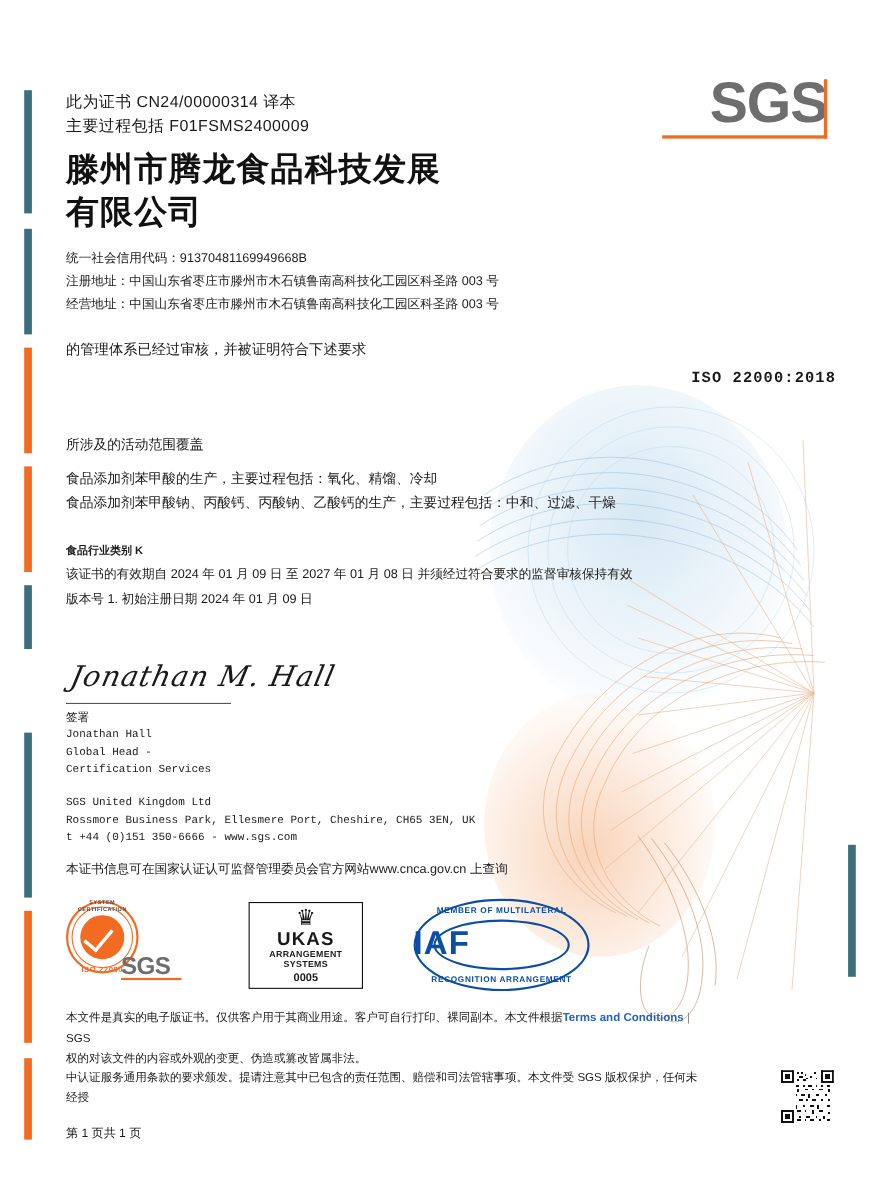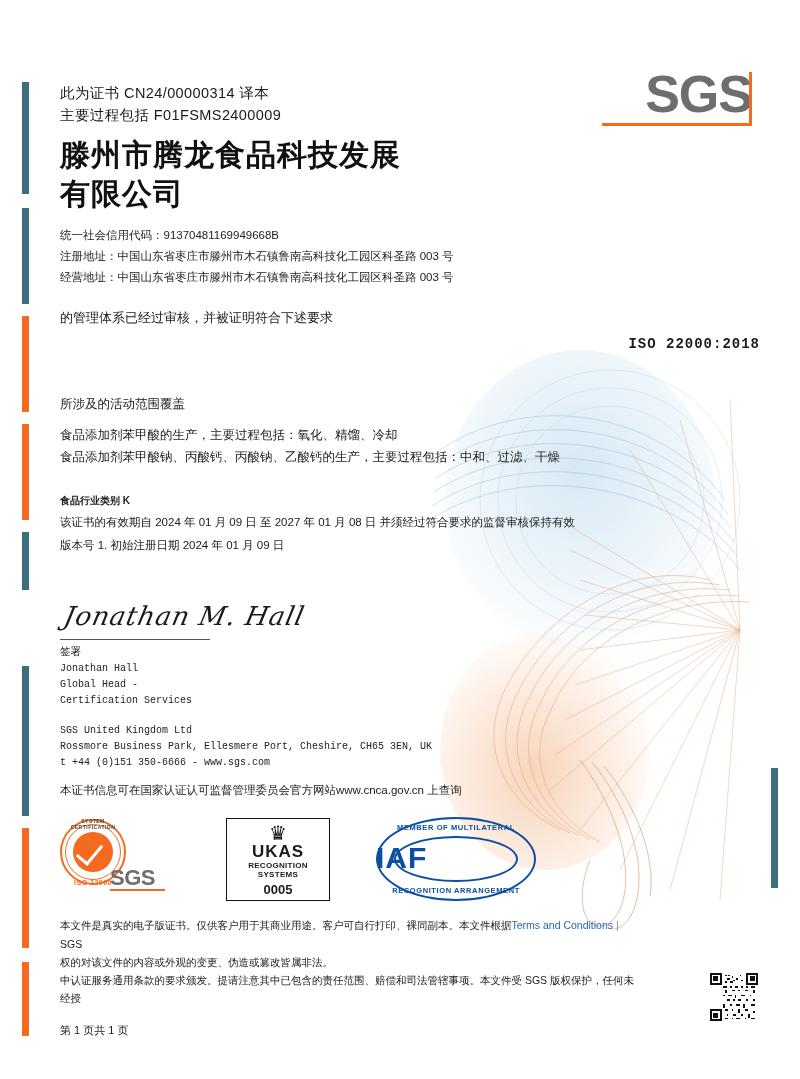--- a/index.html
+++ b/index.html
@@ -283,21 +283,21 @@
     line-height: 1.05;
   }
   .mark-ukas .ukas-sub {
     font-size: 8px;
     font-weight: bold;
     line-height: 1.15;
     letter-spacing: 0.3px;
   }
   .mark-ukas .ukas-num {
     margin-top: 2px;
-    font-size: 13px;
+    font-size: 10px;
     font-weight: bold;
   }
 
   .mark-iaf {
     width: 160px;
     height: 84px;
     position: relative;
   }
   .mark-iaf .outer {
     position: absolute;
@@ -336,21 +336,21 @@
 
   
   .footer {
     margin-top: 14px;
     font-size: 10.5px;
     line-height: 1.72;
     color: #1a1a1a;
     max-width: 580px;
     position: relative;
   }
-  .footer .tc { color: #2a63b8; }
+  .footer .tc { color: #2a63b8; font-weight: bold; }
   .footer .sep { color: #888; }
 
   .qr {
     position: absolute;
     right: 42px;
     bottom: 58px;
     width: 48px;
     height: 48px;
     z-index: 4;
   }
@@ -500,21 +500,21 @@
       <div class="check"></div>
       <div class="ring-txt-top">SYSTEM CERTIFICATION</div>
       <div class="ring-txt-bot">ISO 22000</div>
       <div class="sgs-small">SGS</div>
       <div class="sgs-small-rule"></div>
     </div>
 
     <div class="mark-ukas">
       <div class="crown">♛</div>
       <div class="ukas-word">UKAS</div>
-      <div class="ukas-sub">RECOGNITION</div>
+      <div class="ukas-sub">ARRANGEMENT</div>
       <div class="ukas-sub">SYSTEMS</div>
       <div class="ukas-num">0005</div>
     </div>
 
     <div class="mark-iaf">
       <div class="outer"></div>
       <div class="inner"></div>
       <div class="top-arc">MEMBER OF MULTILATERAL</div>
       <div class="iaf-word">IAF</div>
       <div class="bot-arc">RECOGNITION ARRANGEMENT</div>

